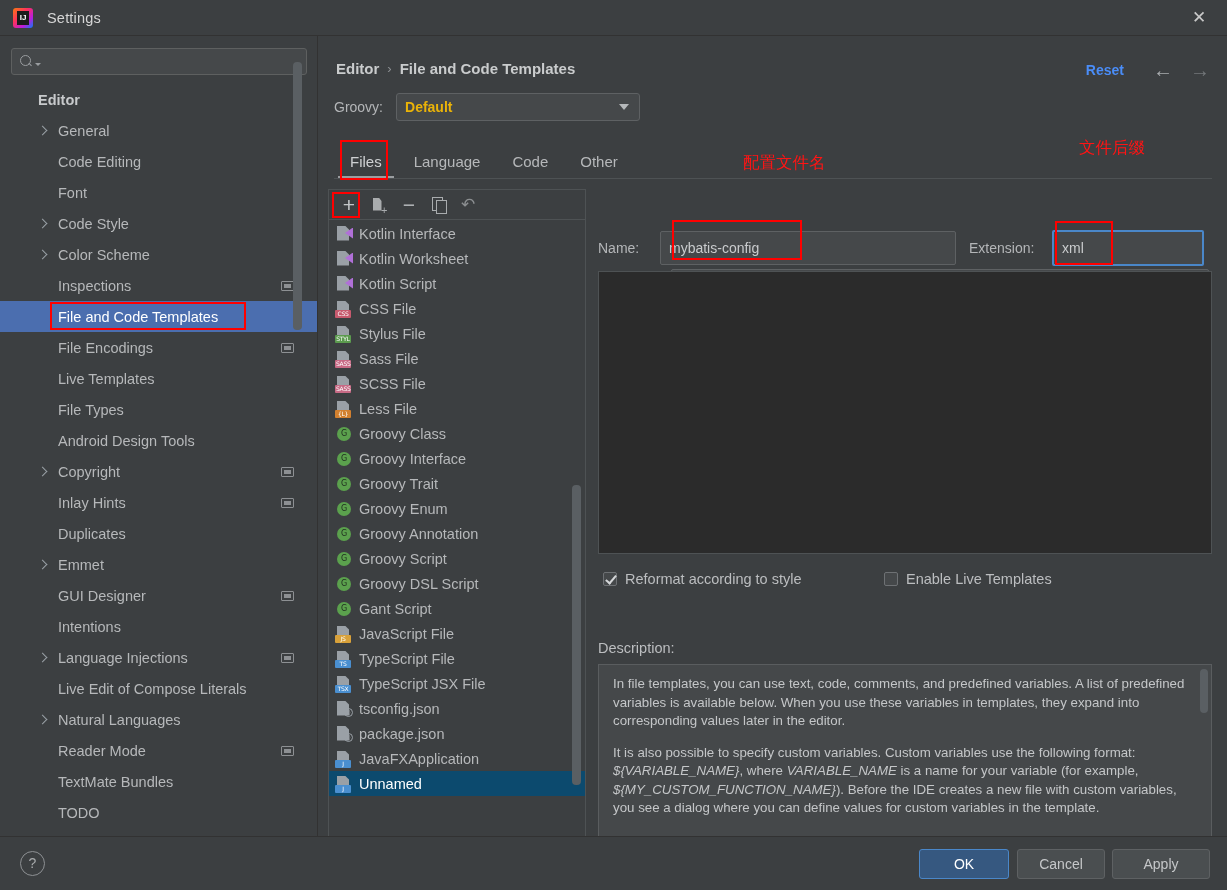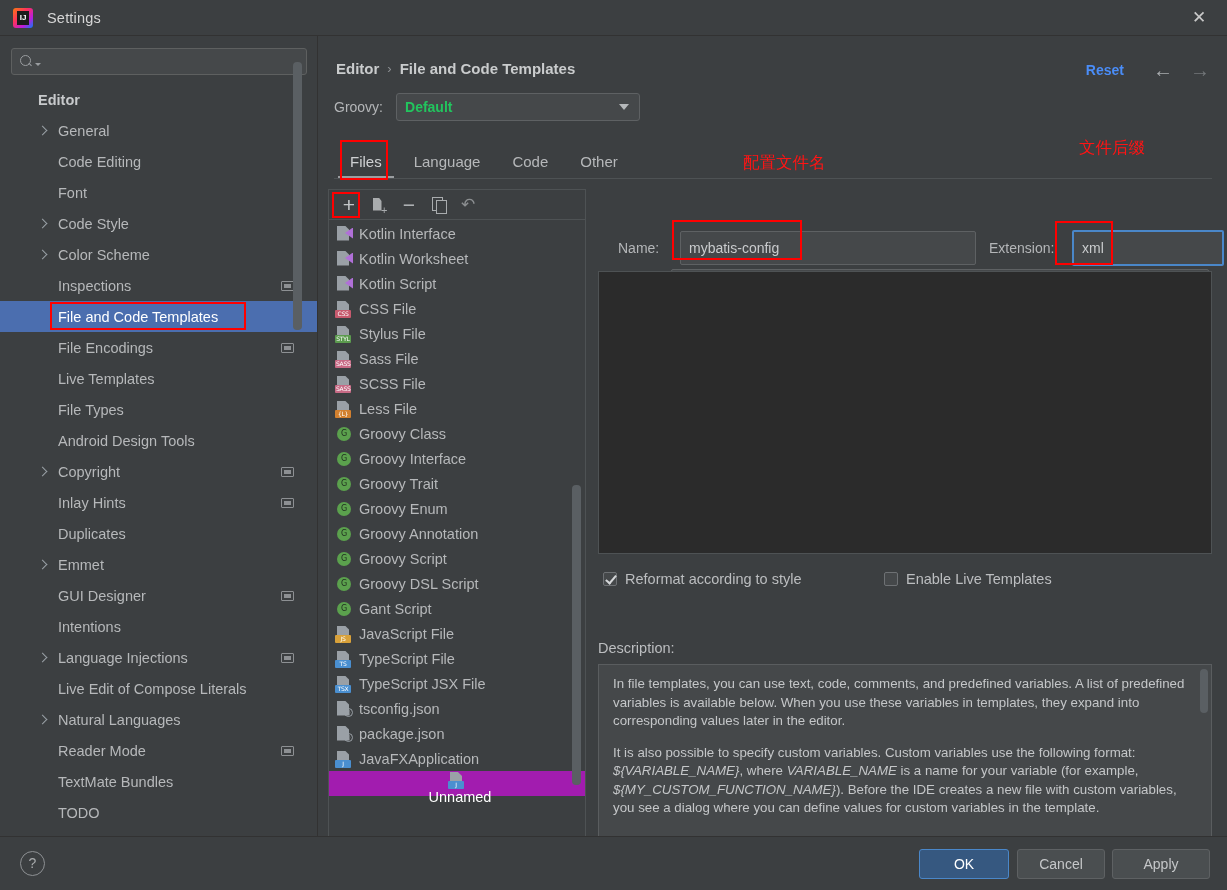--- a/index.html
+++ b/index.html
@@ -144,21 +144,21 @@
 
   .scheme-row {
     position: absolute; left: 16px; top: 57px;
     display: flex; align-items: center; gap: 13px;
   }
   .scheme-label { font-size: 14px; color: #b4b6b8; }
   .scheme-select {
     width: 244px; height: 28px; background: #45484a;
     border: 1px solid #5e6163; border-radius: 3px;
     display: flex; align-items: center; padding: 0 8px;
-    font-size: 14px; font-weight: bold; color: #22c55e;
+    font-size: 14px; font-weight: bold; color: #eab308;
     position: relative; cursor: pointer;
   }
   .scheme-caret {
     position: absolute; right: 10px;
     width: 0; height: 0;
     border-left: 5px solid transparent; border-right: 5px solid transparent;
     border-top: 6px solid #b5b8ba;
   }
 
   .tabs {
@@ -234,21 +234,21 @@
   }
   .list-scroll {
     position: absolute; left: 0; top: 31px; width: 256px; height: 603px;
     overflow: hidden;
   }
   .list-item {
     height: 25px; display: flex; align-items: center;
     padding-left: 6px; font-size: 14.5px; color: #b6b8ba;
     white-space: nowrap; cursor: default;
   }
-  .list-item.selected { background: #a21caf; color: #ffffff; flex-direction: column; }
+  .list-item.selected { background: #0c4a6e; color: #ffffff; }
   .li-icon {
     width: 18px; height: 18px; margin-right: 6px; position: relative; flex: none;
   }
   
   .sheet {
     position: absolute; left: 2px; top: 1px; width: 12px; height: 15px;
     background: #9aa0a6;
     clip-path: polygon(0 0, 66% 0, 100% 27%, 100% 100%, 0 100%);
   }
   .tagbox {
@@ -678,21 +678,21 @@
             <span>Unnamed</span>
           </div>
         </div>
       <div class="list-vthumb" id="list-vthumb" style="top: 295px; height: 300px;"></div>
 
       <div class="list-hbar">
         <div class="list-hthumb"></div>
       </div>
     </div>
 
-    <div class="field-row" style="left:280px; top:194px;margin-left:20px;">
+    <div class="field-row" style="left:280px; top:194px;">
       <span class="fld-label" style="width:62px;">Name:</span>
       <div class="txtfield" style="width:296px;">
         <span>mybatis-config</span>
       </div>
       <span class="fld-label" style="margin-left:13px; width:83px;">Extension:</span>
       <div class="txtfield focused" style="width:152px;">
         <span>xml</span>
       </div>
     </div>
     <div class="red-box" style="left:354px; top:184px; width:130px; height:40px;"></div>

